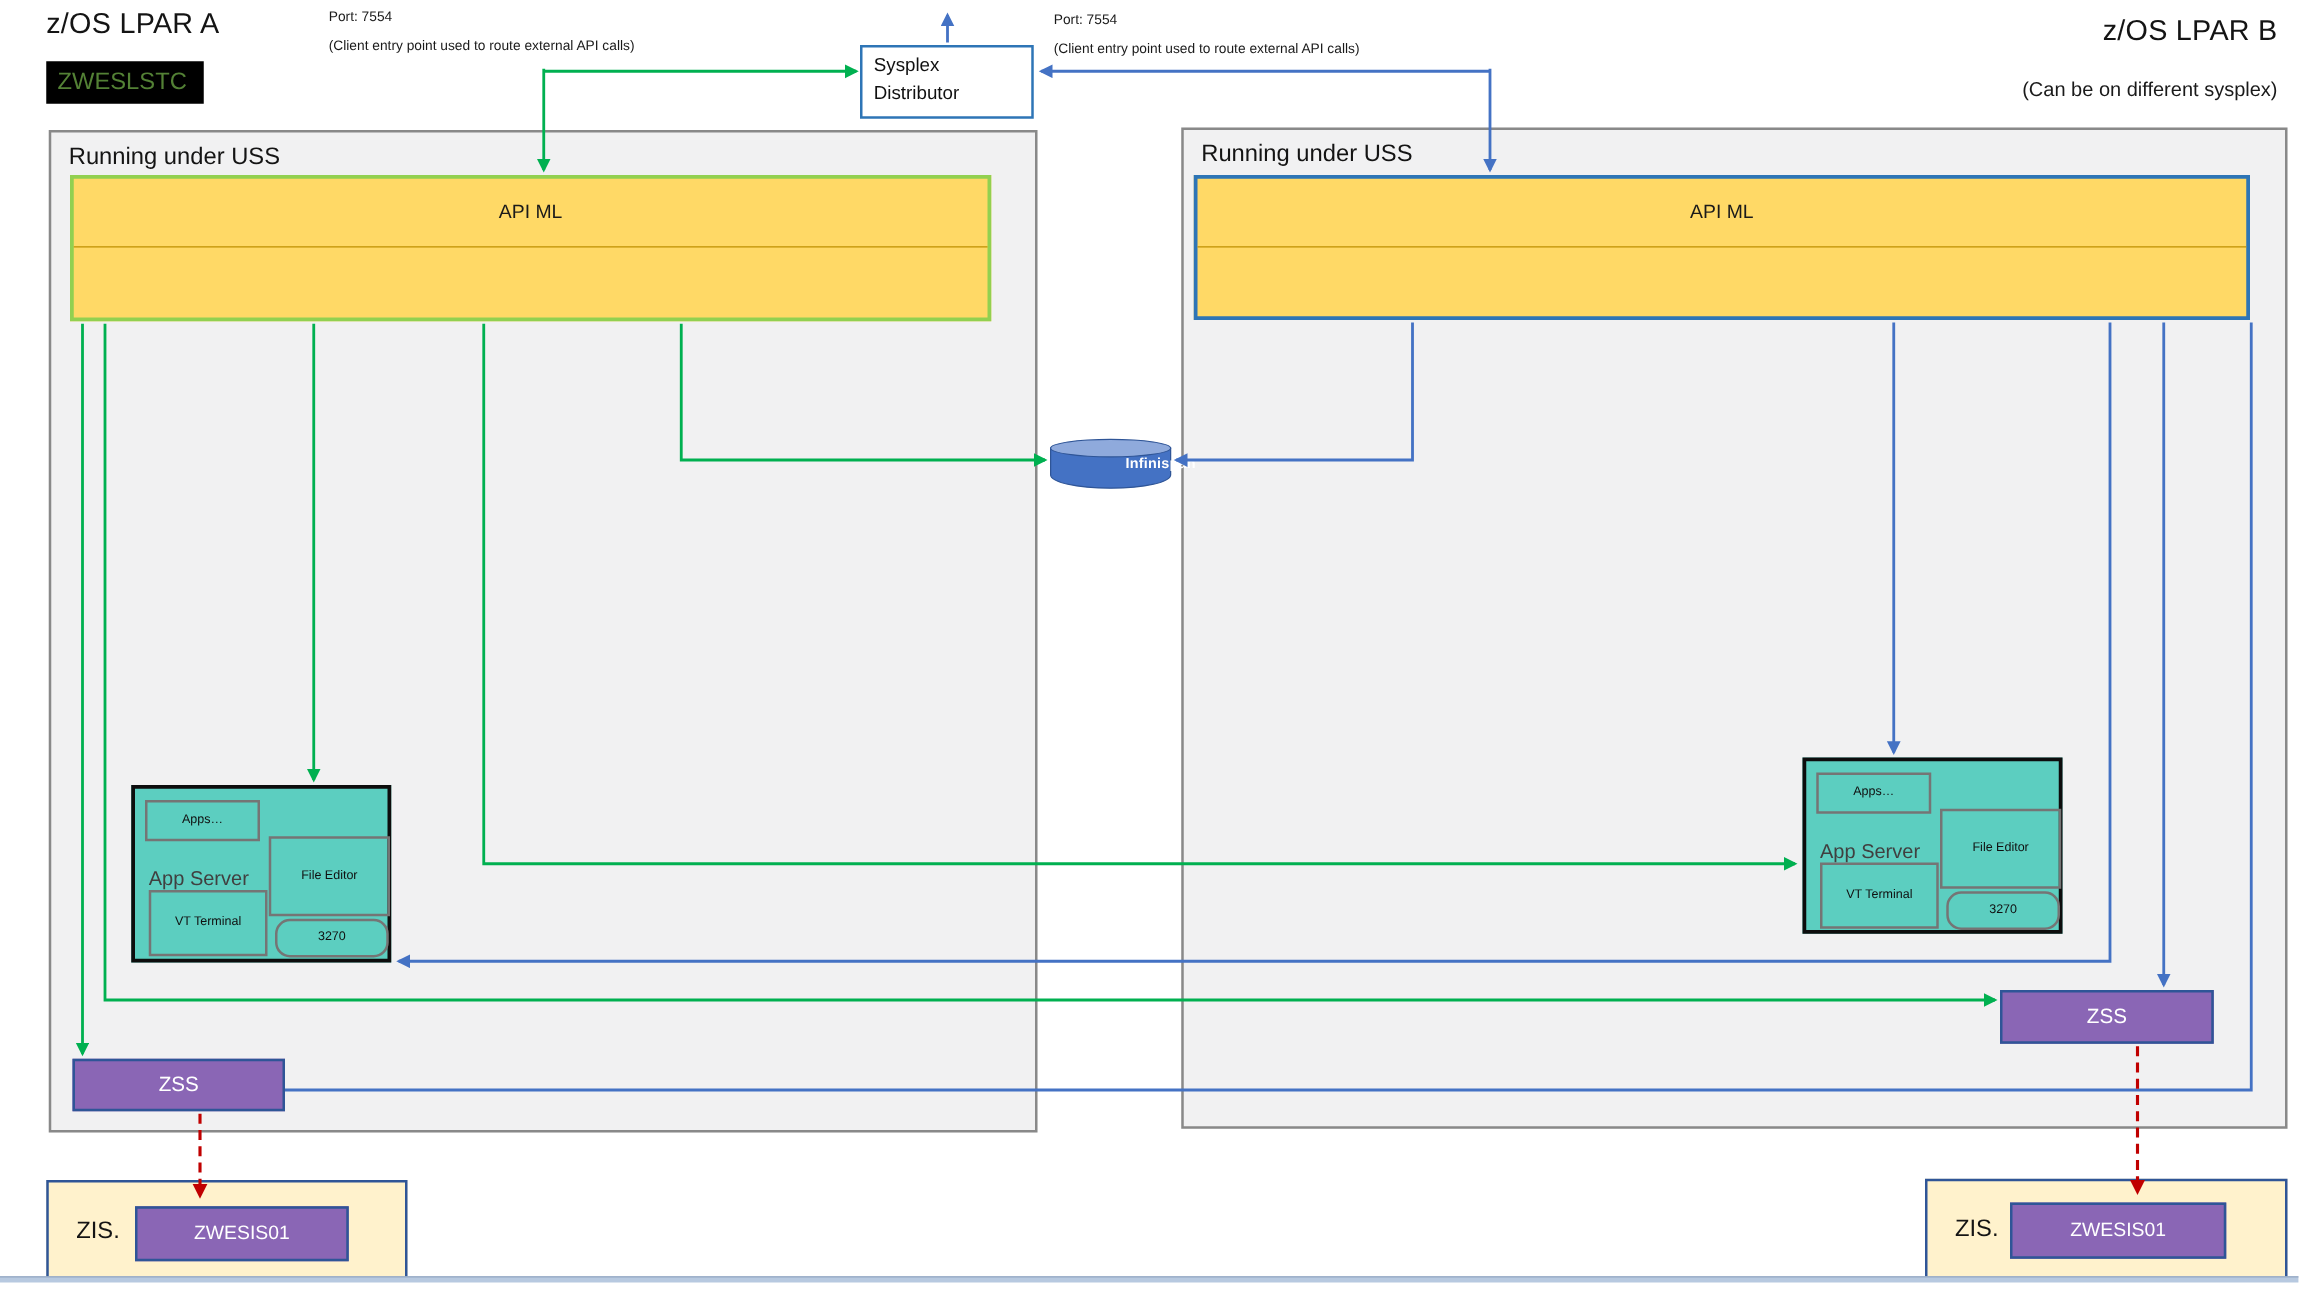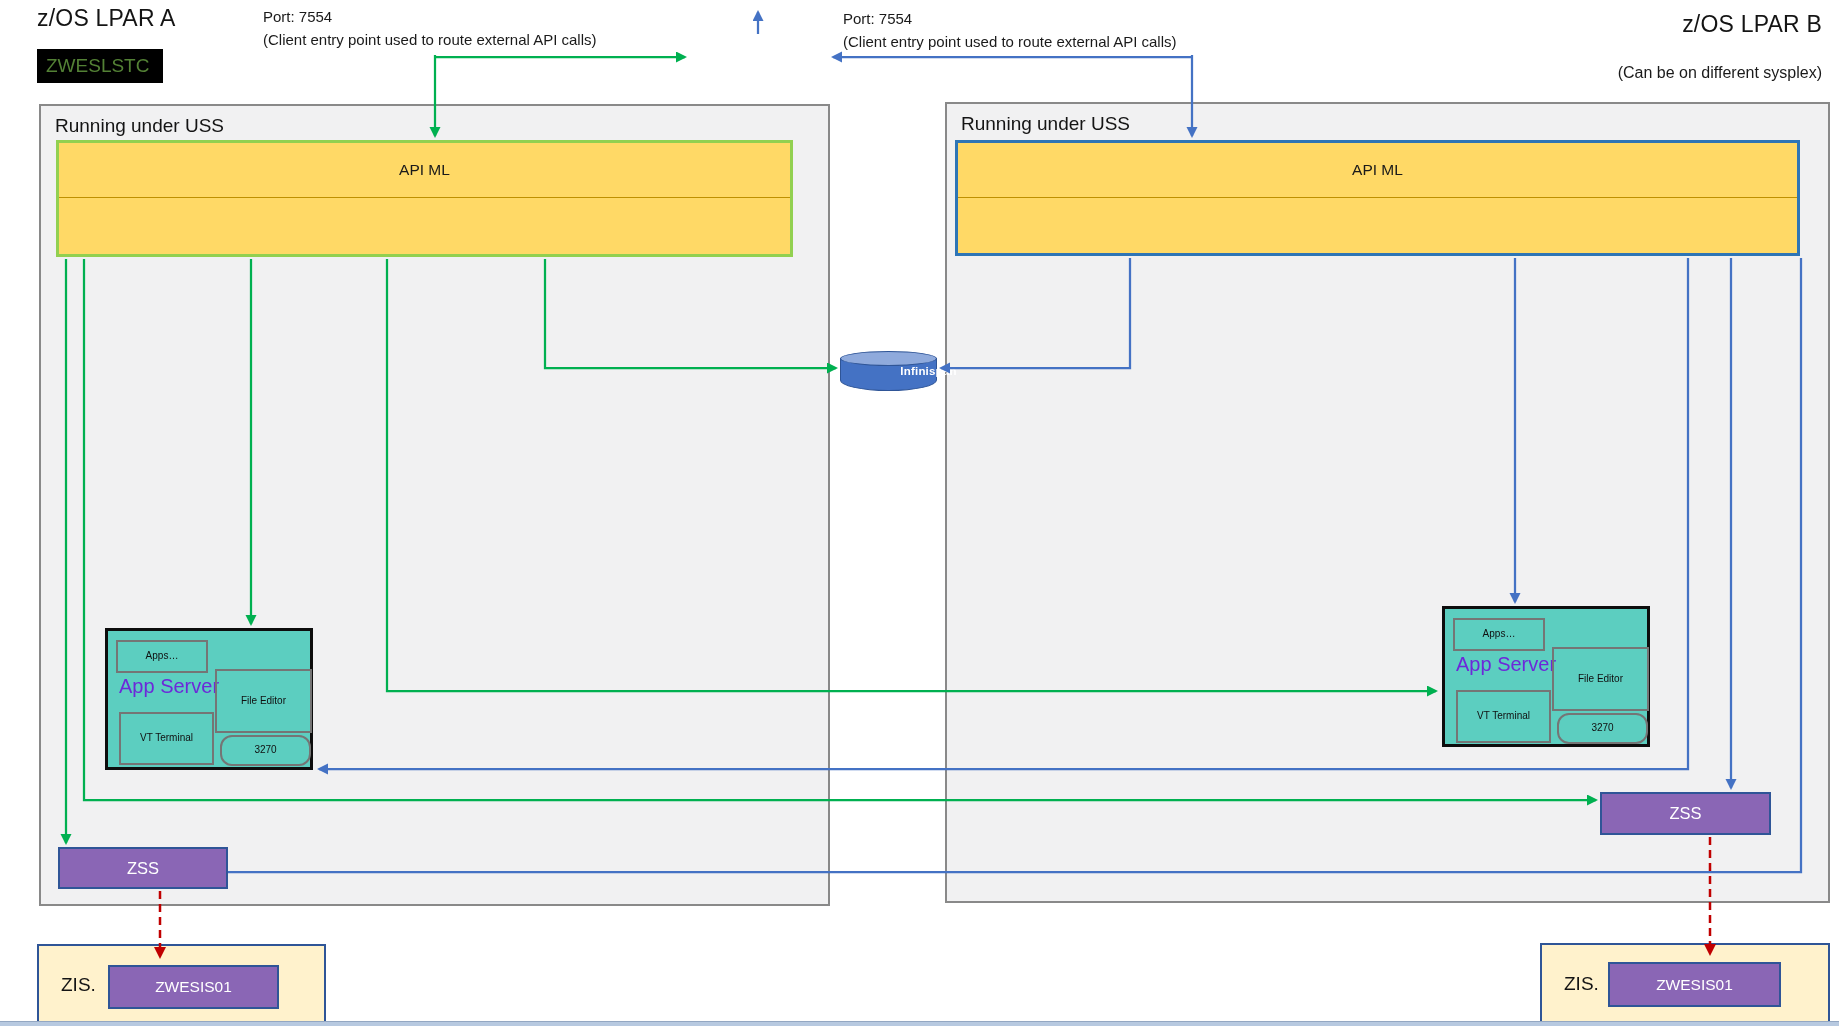--- a/index.html
+++ b/index.html
@@ -11,21 +11,21 @@
   }
   html,body{margin:0;padding:0;background:#fff;}
   #canvas{
     position:relative;width:1839px;height:1032px;background:#ffffff;
     font-family:"Liberation Sans",sans-serif;color:#111;overflow:hidden;
   }
   .abs{position:absolute;box-sizing:border-box;}
 
   
   .lpar-title{font-size:23px;letter-spacing:.2px;color:#141414;}
-  .note{font-size:15px;color:#1a1a1a;white-space:nowrap;}
+  .note{font-size:11px;color:#1a1a1a;white-space:nowrap;}
   #badge{left:37px;top:49px;width:126px;height:34px;background:var(--badge-bg);
     color:var(--badge-text);font-size:19px;display:flex;align-items:center;padding-left:9px;}
   #sysplex{left:688px;top:36px;width:139px;height:59px;background:#fff;
     border:2px solid var(--blue-border);font-size:15px;line-height:1.45;padding:4px 6px 0 9px;}
 
   
   .uss{background:var(--gray-panel);border:2px solid var(--gray-border);}
   #uss-a{left:39px;top:104px;width:791px;height:802px;}
   #uss-b{left:945px;top:102px;width:885px;height:801px;}
   .uss-label{position:absolute;left:14px;top:9px;font-size:19px;color:#141414;}
@@ -40,21 +40,21 @@
   
   .appsrv{background:var(--teal);border:3px solid #0d0d0d;}
   #appsrv-a{left:105px;top:628px;width:208px;height:142px;}
   #appsrv-b{left:1442px;top:606px;width:208px;height:141px;}
   .appsrv .inner{position:absolute;border:2px solid #757575;display:flex;align-items:center;
     justify-content:center;text-align:center;font-size:10px;line-height:1.25;box-sizing:border-box;color:#101010;}
   .in-apps{left:8px;top:9px;width:92px;height:33px;}
   .in-fileedit{left:107px;top:38px;width:97px;height:64px;}
   .in-vt{left:11px;top:81px;width:95px;height:53px;}
   .in-3270{left:112px;top:104px;width:91px;height:31px;border-radius:12px;}
-  .appsrv-label{position:absolute;left:11px;top:44px;font-size:20px;color:#6d28d9;}
+  .appsrv-label{position:absolute;left:11px;top:64px;font-size:16px;color:#404040;}
 
   
   .zss{background:var(--purple);border:2px solid var(--dark-blue-border);color:#fff;
     display:flex;align-items:center;justify-content:center;font-size:16.5px;}
   #zss-a{left:58px;top:847px;width:170px;height:42px;}
   #zss-b{left:1600px;top:792px;width:171px;height:43px;}
 
   
   .zis{background:var(--cream);border:2px solid var(--dark-blue-border);}
   #zis-a{left:37px;top:944px;width:289px;height:81px;}
@@ -91,20 +91,21 @@
 
   <div class="abs lpar-title" style="left:37px;top:5px;">z/OS LPAR A</div>
   <div class="abs" id="badge">ZWESLSTC</div>
   <div class="abs note" style="left:263px;top:8px;">Port: 7554</div>
   <div class="abs note" style="left:263px;top:31px;">(Client entry point used to route external API calls)</div>
   <div class="abs note" style="left:843px;top:10px;">Port: 7554</div>
   <div class="abs note" style="left:843px;top:33px;">(Client entry point used to route external API calls)</div>
   <div class="abs lpar-title" style="right:17px;top:11px;margin-left:29px;">z/OS LPAR B</div>
   <div class="abs note" style="right:17px;top:64px;font-size:16px;">(Can be on different sysplex)</div>
 
+  <div class="abs" id="sysplex">Sysplex Distributor</div>
 
   <div class="abs uss" id="uss-a">
     <div class="uss-label">Running under USS</div>
   </div>
 
   <div class="abs uss" id="uss-b">
     <div class="uss-label">Running under USS</div>
   </div>
 
   <div class="abs apiml" id="apiml-a">

